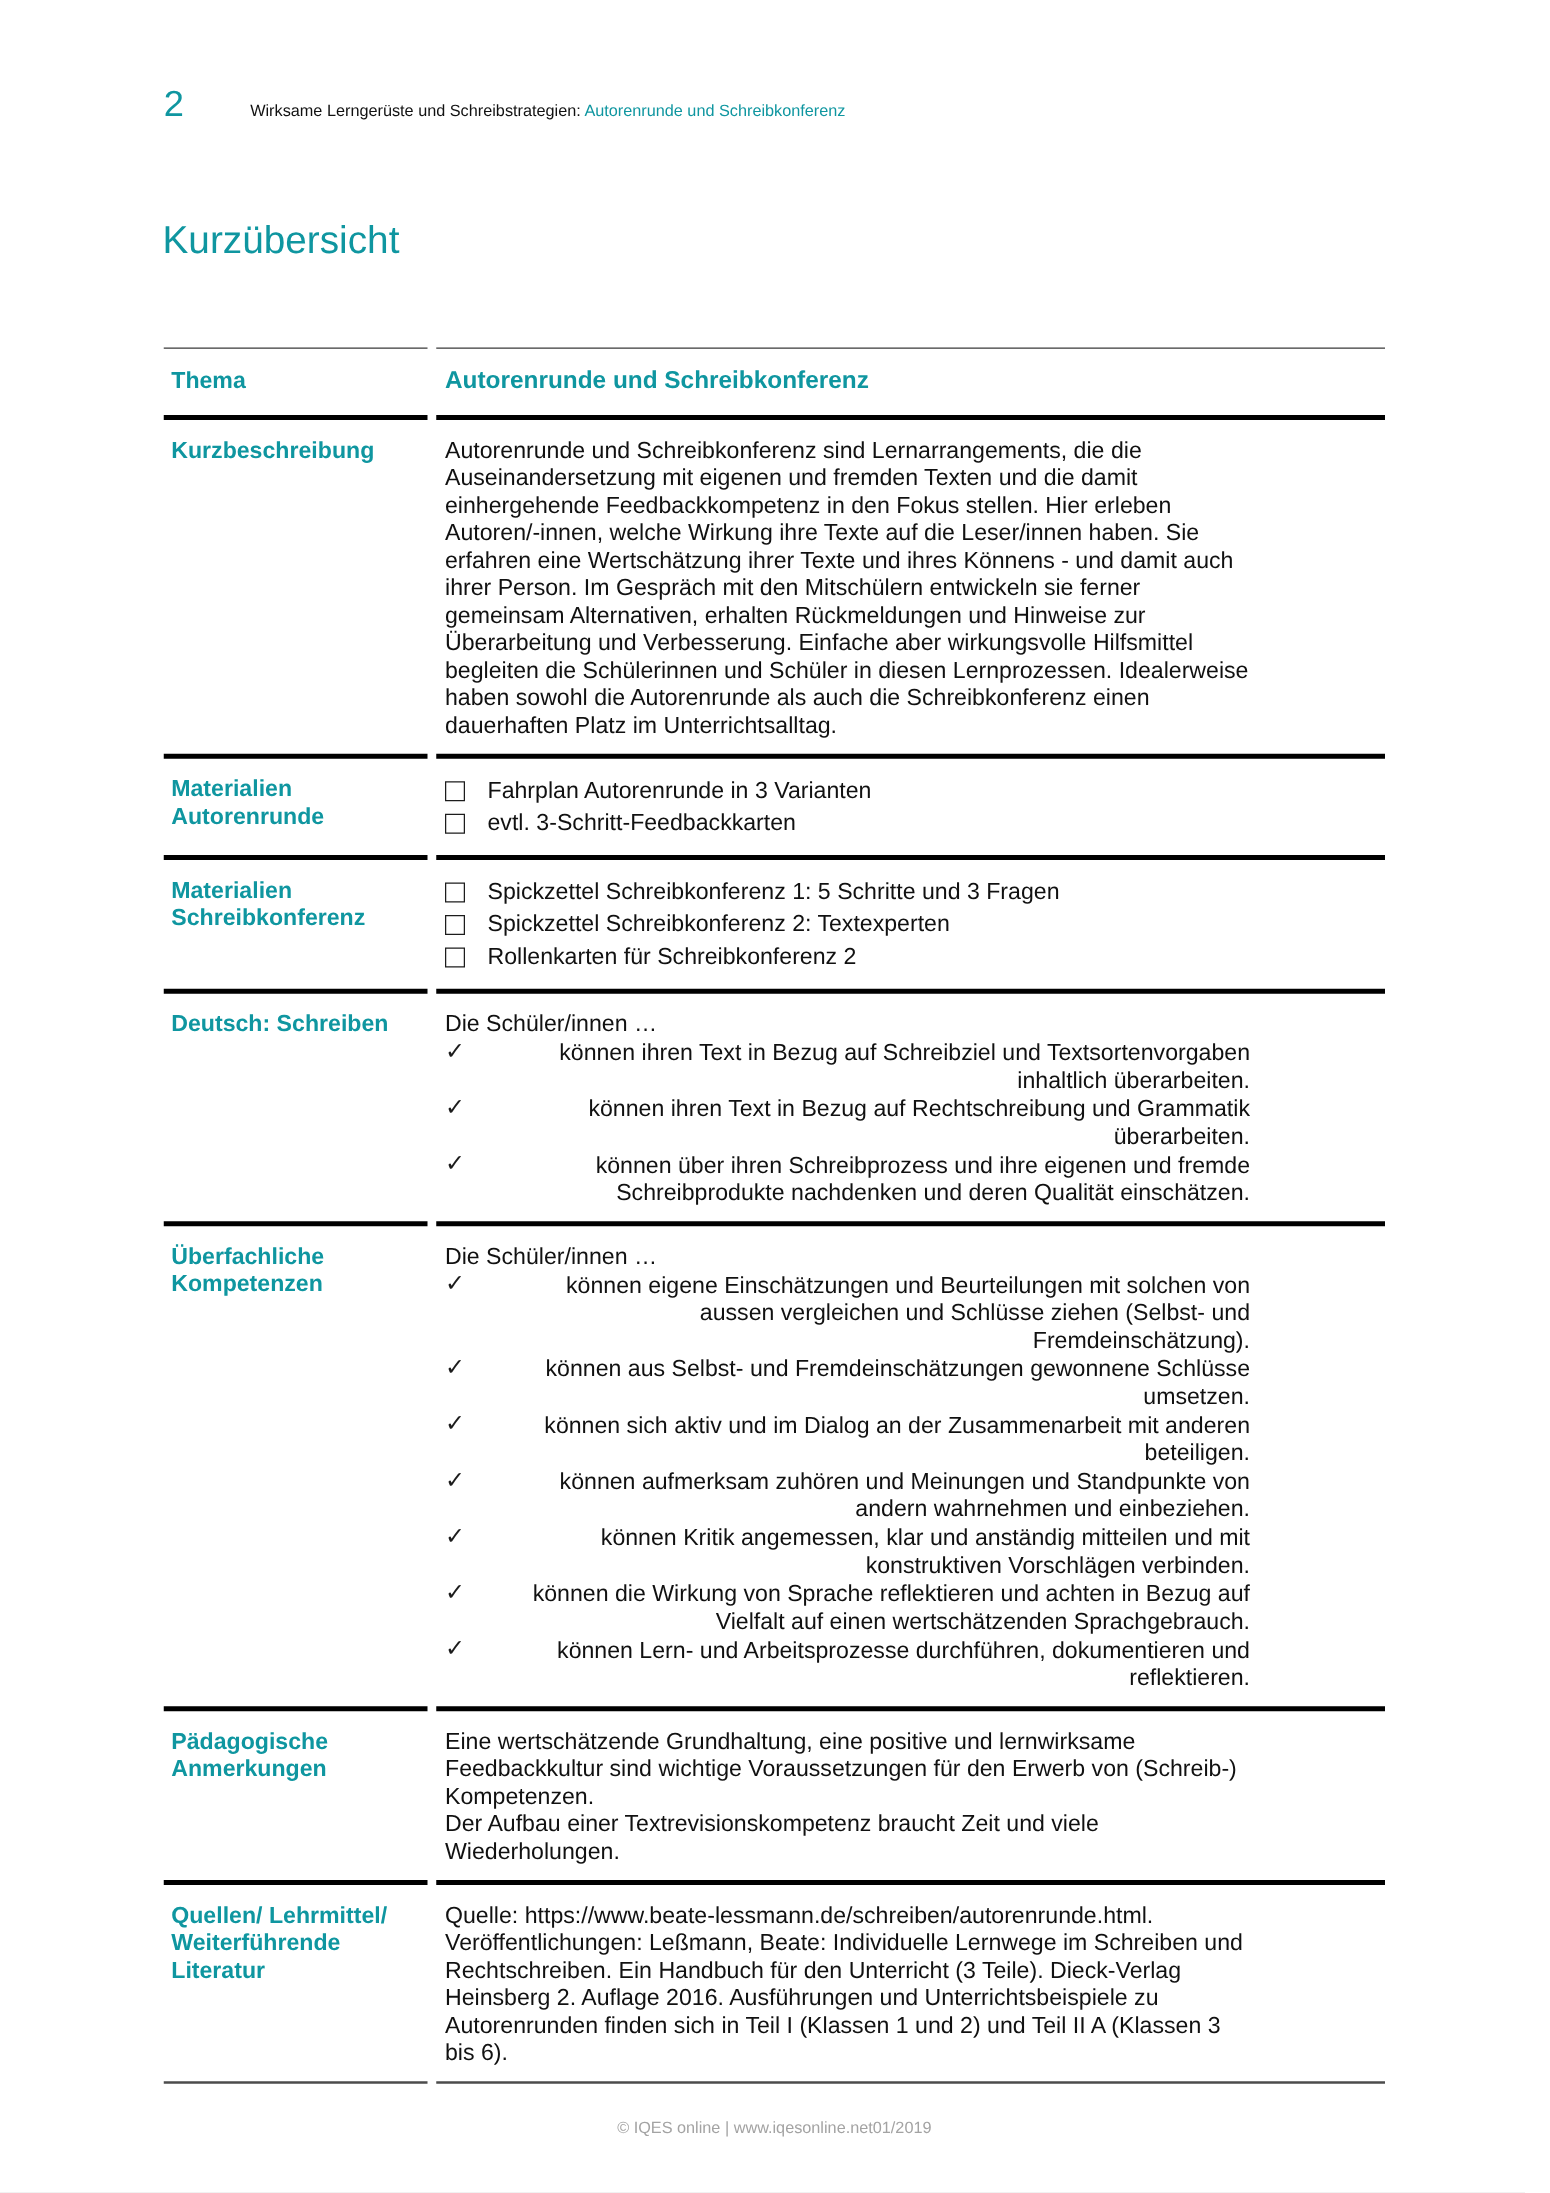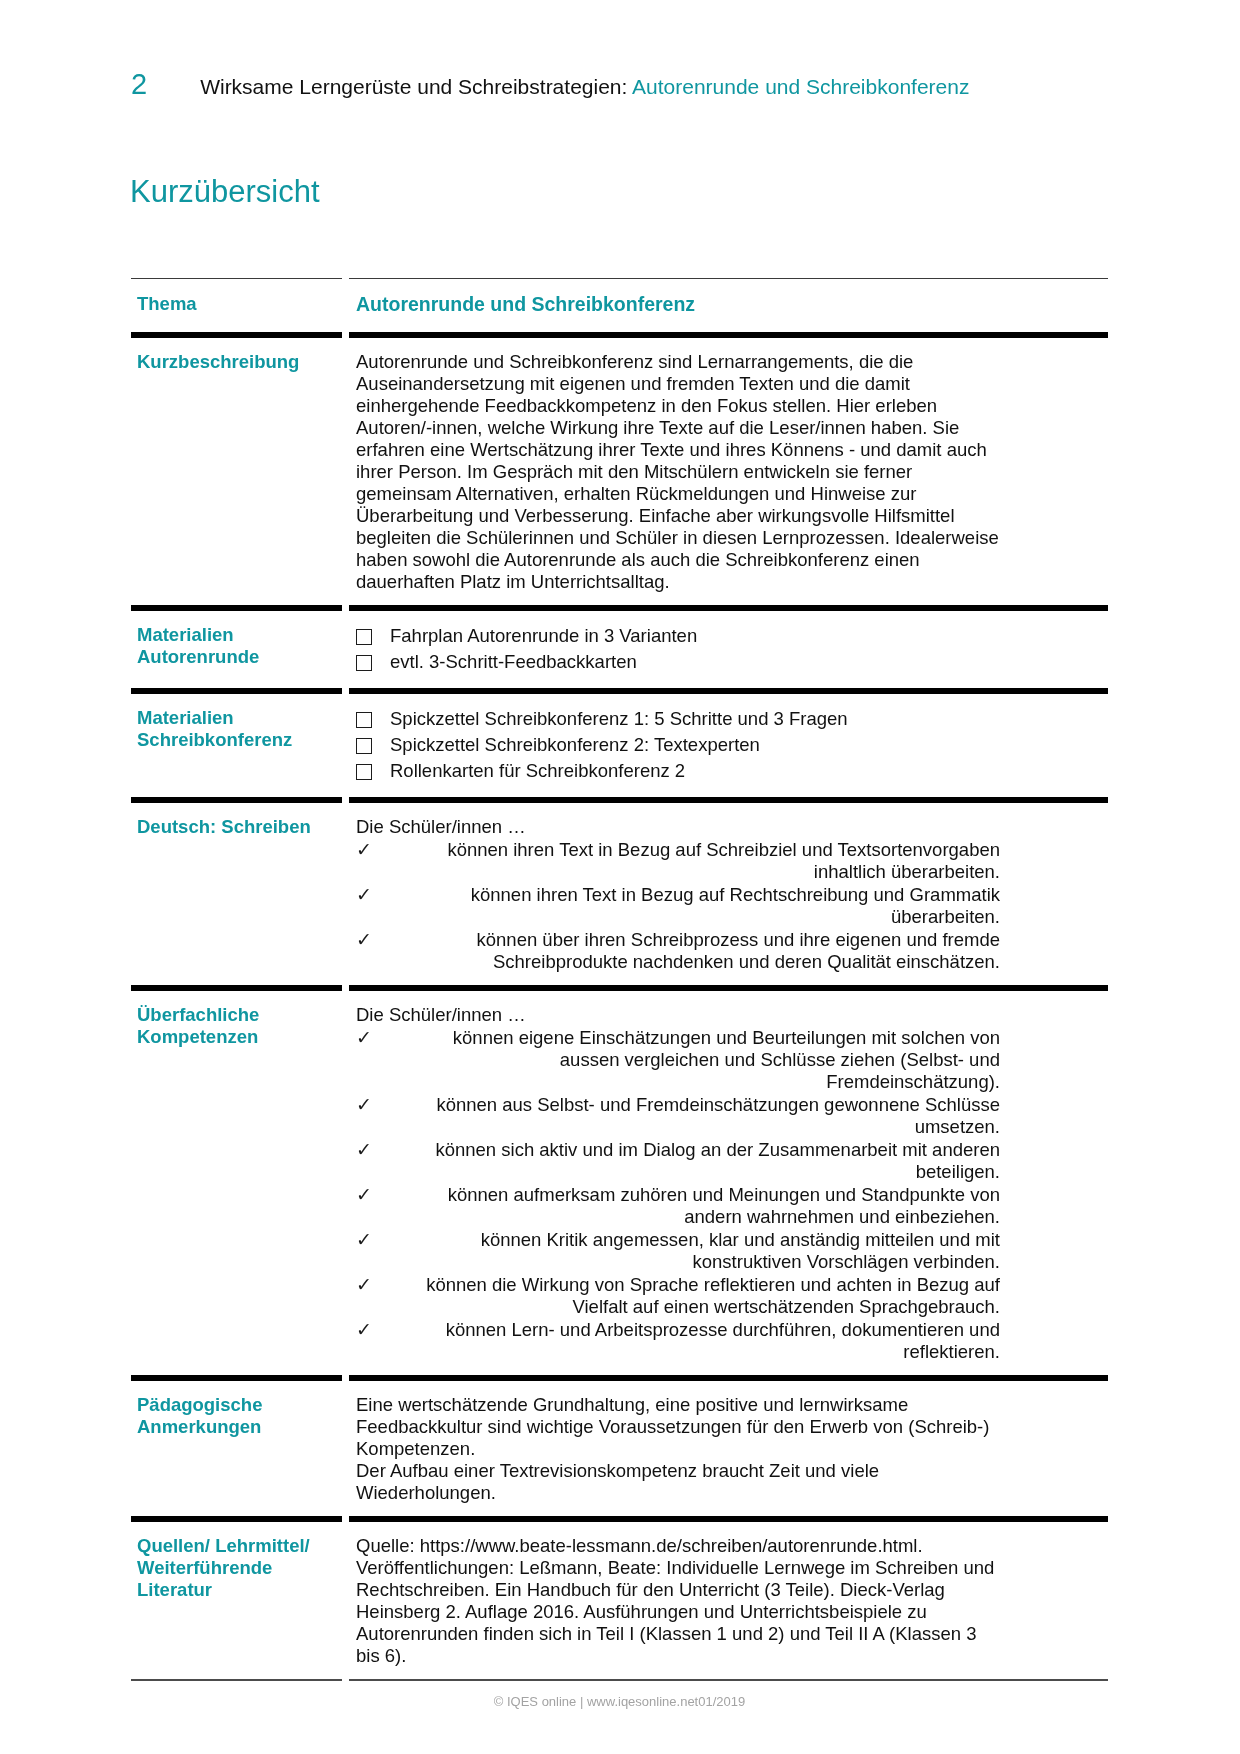--- a/index.html
+++ b/index.html
@@ -9,28 +9,28 @@
     width:1240px; height:1754px;
     margin:0 auto;
     background:#ffffff;
     font-family:"Liberation Sans","DejaVu Sans",sans-serif;
     color:#111111;
     overflow:hidden;
   }
   
   .header { position:absolute; left:131px; top:68px; width:977px; display:flex; align-items:baseline; }
   .page-number { font-size:29px; color:var(--teal); font-weight:400; margin-right:53px; }
-  .header-title { font-size:21px; color:#111; }
+  .header-title { font-size:13px; color:#111; }
   .header-title .teal-part { color:var(--teal); }
   
   .doc-title { position:absolute; left:130px; top:174px; font-size:31px; font-weight:400; color:var(--teal); }
   
   .overview-table { position:absolute; left:131px; top:278px; width:977px; }
   .t-row { display:flex; column-gap:7px; }
-  .cell { border-top:6px solid #000000; }
+  .cell { border-top:4px solid #000000; }
   .t-row.first .cell { border-top:1px solid #3a3a3a; }
   .cell-label { width:211px; flex:none; padding:13px 4px 12px 6px; }
   .cell-content { flex:1 1 auto; padding:13px 108px 12px 7px; }
   .header-row .cell-label, .header-row .cell-content { padding-top:14px; padding-bottom:17px; }
   .label-line { font-size:18.5px; line-height:22px; font-weight:bold; color:var(--teal); }
   .label-block + .label-block { margin-top:30px; }
   .thema-label { font-size:18.5px; font-weight:bold; color:var(--teal); line-height:22px; }
   .thema-value { font-size:19.5px; font-weight:bold; color:var(--teal); line-height:22px; }
   .para, .intro { font-size:18.5px; line-height:22px; color:#111; max-width:652px; }
   .list-item { display:flex; align-items:flex-start; max-width:652px; margin-top:1px; }

